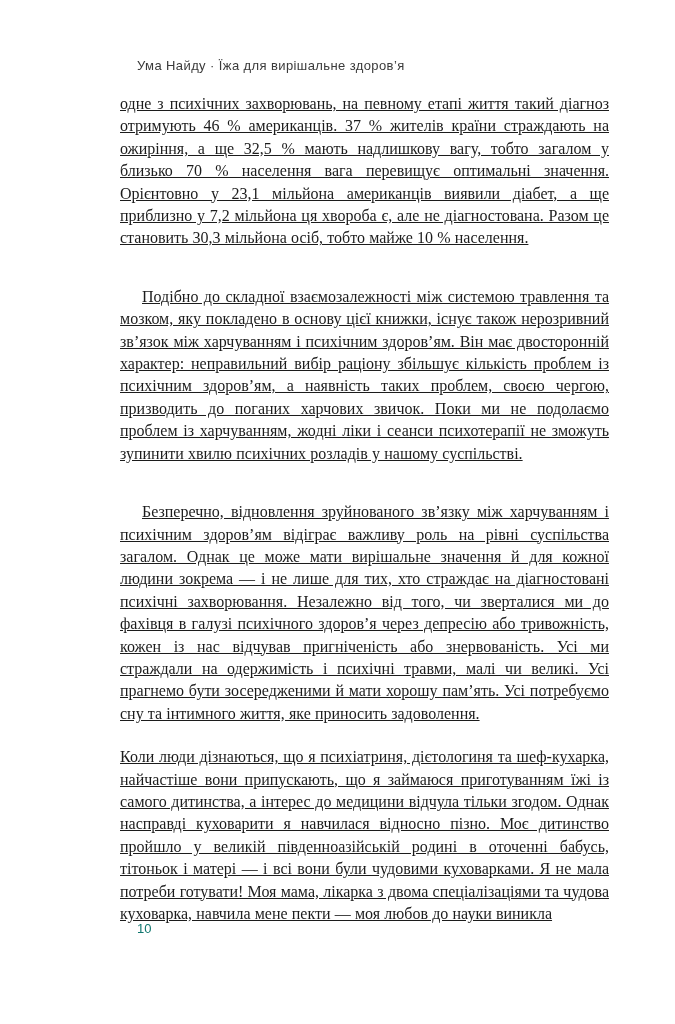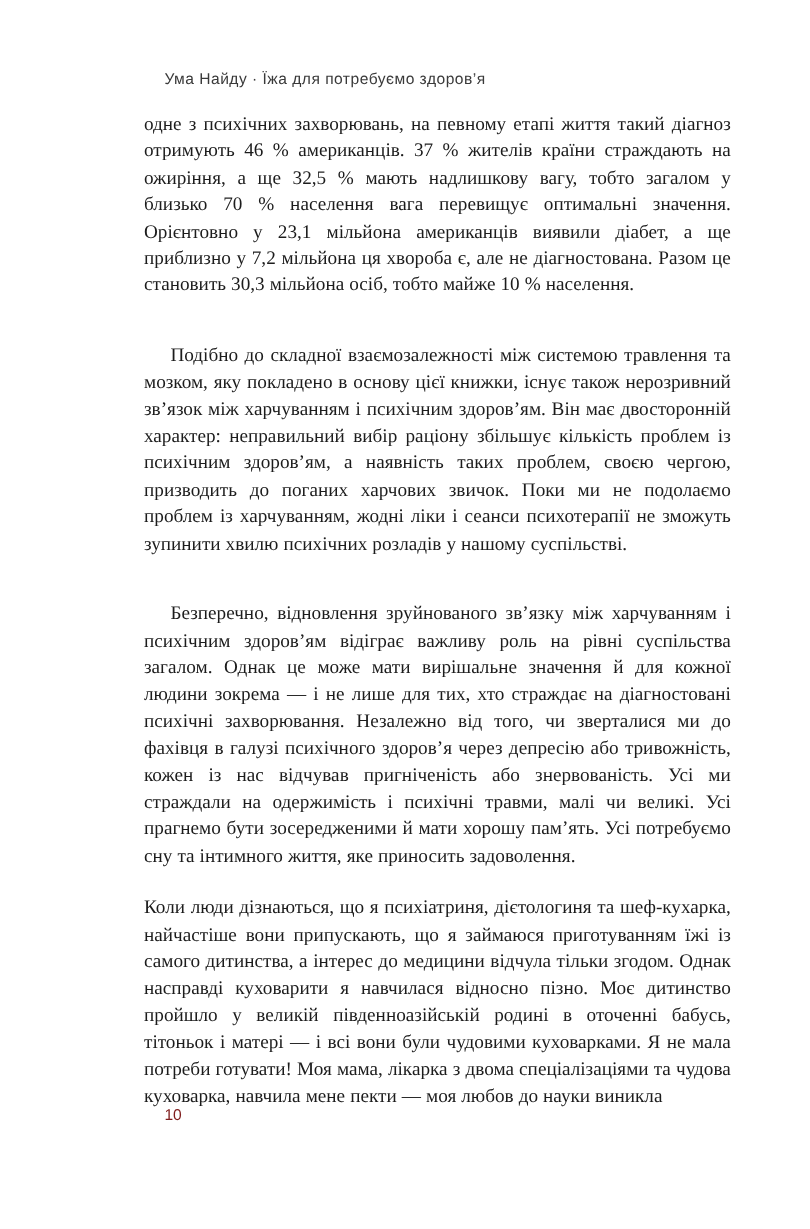--- a/index.html
+++ b/index.html
@@ -38,44 +38,45 @@
     font-size: 16px;
     line-height: 22.4px;
     text-align: justify;
     hyphens: auto;
     -webkit-hyphens: auto;
     word-spacing: 0.2px;
   }
   .para {
     margin: 0;
     padding: 0;
+    text-decoration: underline;
   }
   .para.indent {
     text-indent: 22px;
     margin-top: 36px;
   }
   .para.section-start {
     margin-top: 21px;
     text-indent: 0;
   }
   .page-number {
     position: absolute;
     left: 137px;
     top: 921px;
     font-family: "Liberation Sans", sans-serif;
     font-size: 13px;
-    color: #7f1d1d;
+    color: #0f766e;
   }
 </style>
 </head>
 <body>
 
 <div class="page">
 
-  <div class="running-header">Ума Найду · Їжа для потребуємо здоров’я</div>
+  <div class="running-header">Ума Найду · Їжа для вирішальне здоров’я</div>
 
   <div class="text-block">
     <p class="para continuation">одне з психічних захворювань, на певному етапі життя такий діагноз отримують 46&nbsp;% американців. 37&nbsp;% жителів країни страждають на ожиріння, а ще 32,5&nbsp;% мають надлишкову вагу, тобто загалом у близько 70&nbsp;% населення вага перевищує оптимальні значення. Орієнтовно у 23,1 мільйона американців виявили діабет, а ще приблизно у 7,2 мільйона ця хвороба є, але не діагностована. Разом це становить 30,3 мільйона осіб, тобто майже 10&nbsp;% населення.</p>
     <p class="para indent">Подібно до складної взаємозалежності між системою травлення та мозком, яку покладено в основу цієї книжки, існує також нерозривний зв’язок між харчуванням і психічним здоров’ям. Він має двосторонній характер: неправильний вибір раціону збільшує кількість проблем із психічним здоров’ям, а наявність таких проблем, своєю чергою, призводить до поганих харчових звичок. Поки ми не подолаємо проблем із харчуванням, жодні ліки і сеанси психотерапії не зможуть зупинити хвилю психічних розладів у нашому суспільстві.</p>
     <p class="para indent">Безперечно, відновлення зруйнованого зв’язку між харчуванням і психічним здоров’ям відіграє важливу роль на рівні суспільства загалом. Однак це може мати вирішальне значення й для кожної людини зокрема — і не лише для тих, хто страждає на діагностовані психічні захворювання. Незалежно від того, чи зверталися ми до фахівця в галузі психічного здоров’я через депресію або тривожність, кожен із нас відчував пригніченість або знервованість. Усі ми страждали на одержимість і психічні травми, малі чи великі. Усі прагнемо бути зосередженими й мати хорошу пам’ять. Усі потребуємо сну та інтимного життя, яке приносить задоволення.</p>
     <p class="para section-start">Коли люди дізнаються, що я психіатриня, дієтологиня та шеф-кухарка, найчастіше вони припускають, що я займаюся приготуванням їжі із самого дитинства, а інтерес до медицини відчула тільки згодом. Однак насправді куховарити я навчилася відносно пізно. Моє дитинство пройшло у великій південноазійській родині в оточенні бабусь, тітоньок і матері — і всі вони були чудовими куховарками. Я не мала потреби готувати! Моя мама, лікарка з двома спеціалізаціями та чудова куховарка, навчила мене пекти — моя любов до науки виникла</p>
   </div>
 
   <div class="page-number">10</div>
 

